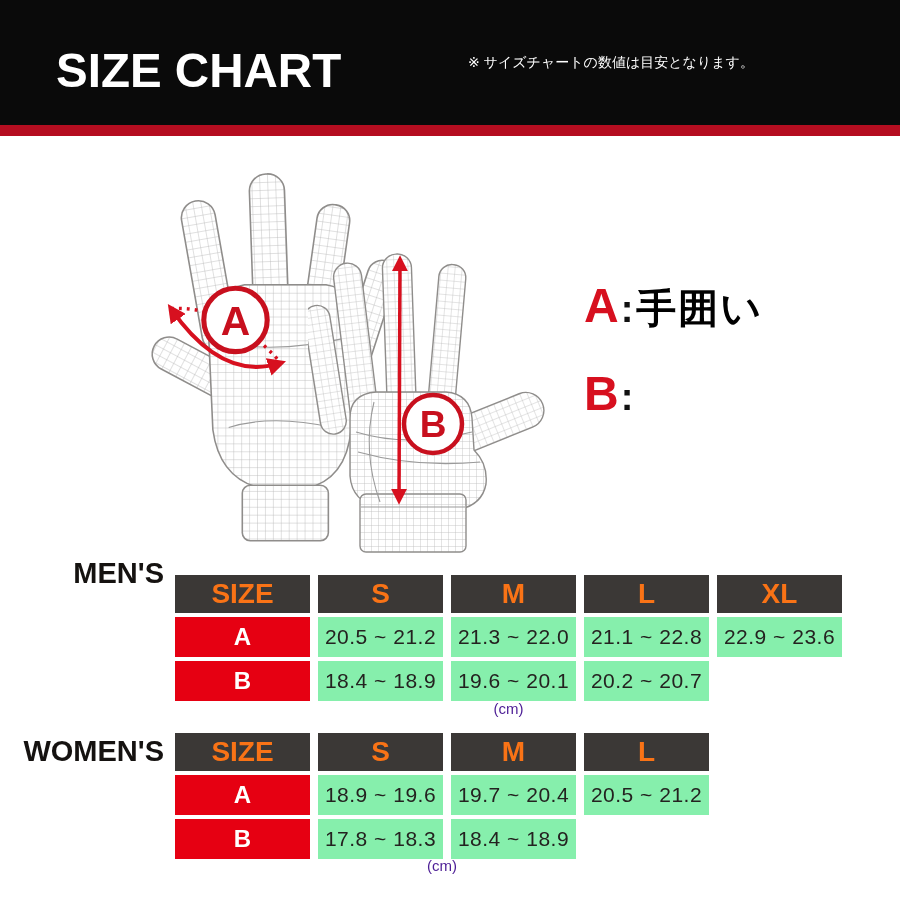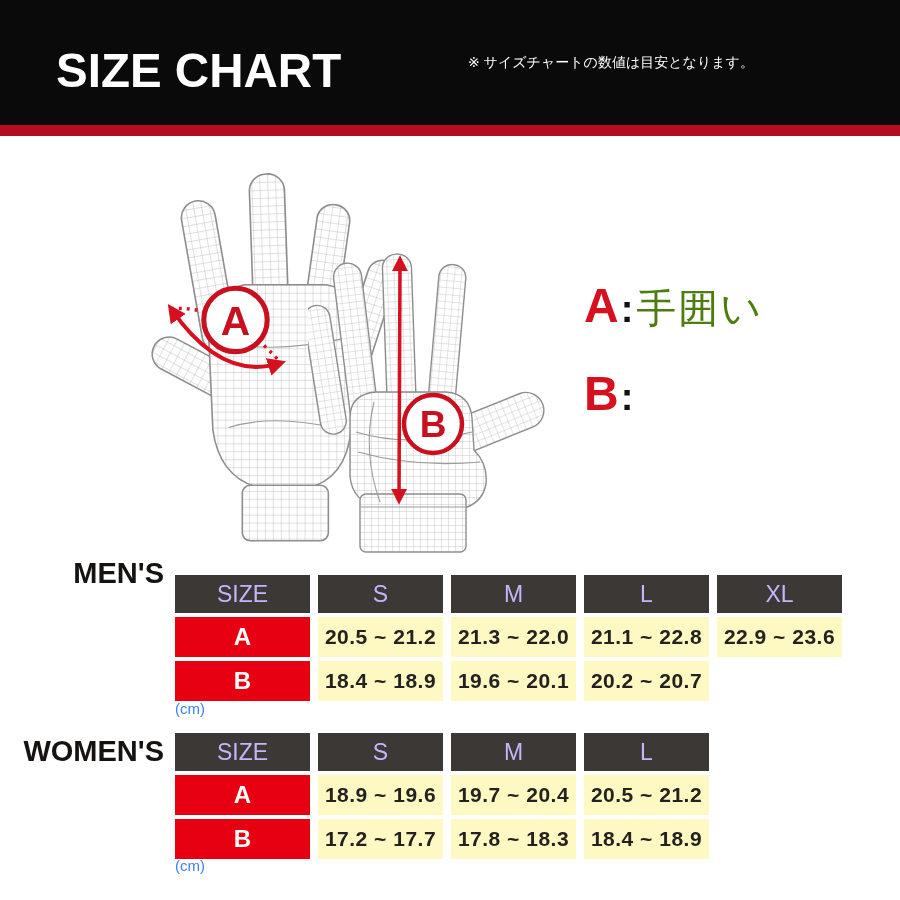--- a/index.html
+++ b/index.html
@@ -13,39 +13,39 @@
   .title{
     position:absolute;left:56px;top:42px;color:#ffffff;font-size:49px;font-weight:800;
     letter-spacing:0px;transform:scaleX(.97);transform-origin:left center;white-space:nowrap;
   }
   .note{position:absolute;left:468px;top:49px;color:#ffffff;font-size:14px;line-height:26px;font-weight:400}
   .note .l2{padding-left:19px}
   
   .legend{position:absolute;display:flex;align-items:baseline;white-space:nowrap}
   .legend .key{color:#d7101f;font-size:48px;font-weight:800}
   .legend .sep{color:#111;font-size:38px;font-weight:800;margin:0 3px 0 2px}
-  .legend .lab{color:#4d7c0f;font-size:40px;font-weight:400;letter-spacing:2px}
+  .legend .lab{color:#000000;font-size:40px;font-weight:700;letter-spacing:2px}
   #legend-a{left:584px;top:278px}
   #legend-b{left:584px;top:366px}
   
   .handsvg{position:absolute}
   #hand-a{left:138px;top:158px;width:272px;height:385px}
   #hand-b{left:308px;top:252px;width:245px;height:302px}
   
   .sec-label{position:absolute;left:0;width:164px;text-align:right;font-weight:800;color:#151210;font-size:29px;white-space:nowrap}
   #mens-label{top:557px}
   #womens-label{top:735px}
   
   .tbl{position:absolute;display:grid;row-gap:4px;column-gap:8px}
   #mens-table{left:175px;top:575px;grid-template-columns:135px 125px 125px 125px 125px;grid-template-rows:38px 40px 40px}
   #womens-table{left:175px;top:733px;grid-template-columns:135px 125px 125px 125px;grid-template-rows:38px 40px 40px}
-  .hc{background:#3b3836;color:#c4b5fd;font-weight:400;font-size:23px;display:flex;align-items:center;justify-content:center}
+  .hc{background:#3b3836;color:#f97316;font-weight:700;font-size:28px;display:flex;align-items:center;justify-content:center}
   .rl{background:#e60012;color:#fff;font-weight:700;font-size:24px;display:flex;align-items:center;justify-content:center}
-  .dc{background:#fef9c3;color:#242220;font-weight:700;font-size:21px;display:flex;align-items:center;justify-content:center;letter-spacing:.5px;white-space:nowrap}
-  .unit{position:absolute;font-size:15px;color:#3b82f6;text-align:left;font-weight:500}
+  .dc{background:#86efac;color:#242220;font-weight:400;font-size:21px;display:flex;align-items:center;justify-content:center;letter-spacing:.5px;white-space:nowrap}
+  .unit{position:absolute;font-size:15px;color:#4c1d95;text-align:center;font-weight:500}
   #mens-unit{left:175px;width:667px;top:700px}
   #womens-unit{left:175px;width:534px;top:857px}
 </style>
 </head>
 <body>
 
 <div class="topbar"></div>
 <div class="stripe"></div>
 <div class="title">SIZE CHART</div>
 <div class="note">
@@ -142,17 +142,16 @@
   <div class="hc">S</div>
   <div class="hc">M</div>
   <div class="hc">L</div>
 
   <div class="rl">A</div>
   <div class="dc">18.9 ~ 19.6</div>
   <div class="dc">19.7 ~ 20.4</div>
   <div class="dc">20.5 ~ 21.2</div>
 
   <div class="rl">B</div>
-  <div class="dc">17.2 ~ 17.7</div>
   <div class="dc">17.8 ~ 18.3</div>
   <div class="dc">18.4 ~ 18.9</div>
 </div>
 <div id="womens-unit" class="unit">(cm)</div>
 
 </body></html>

